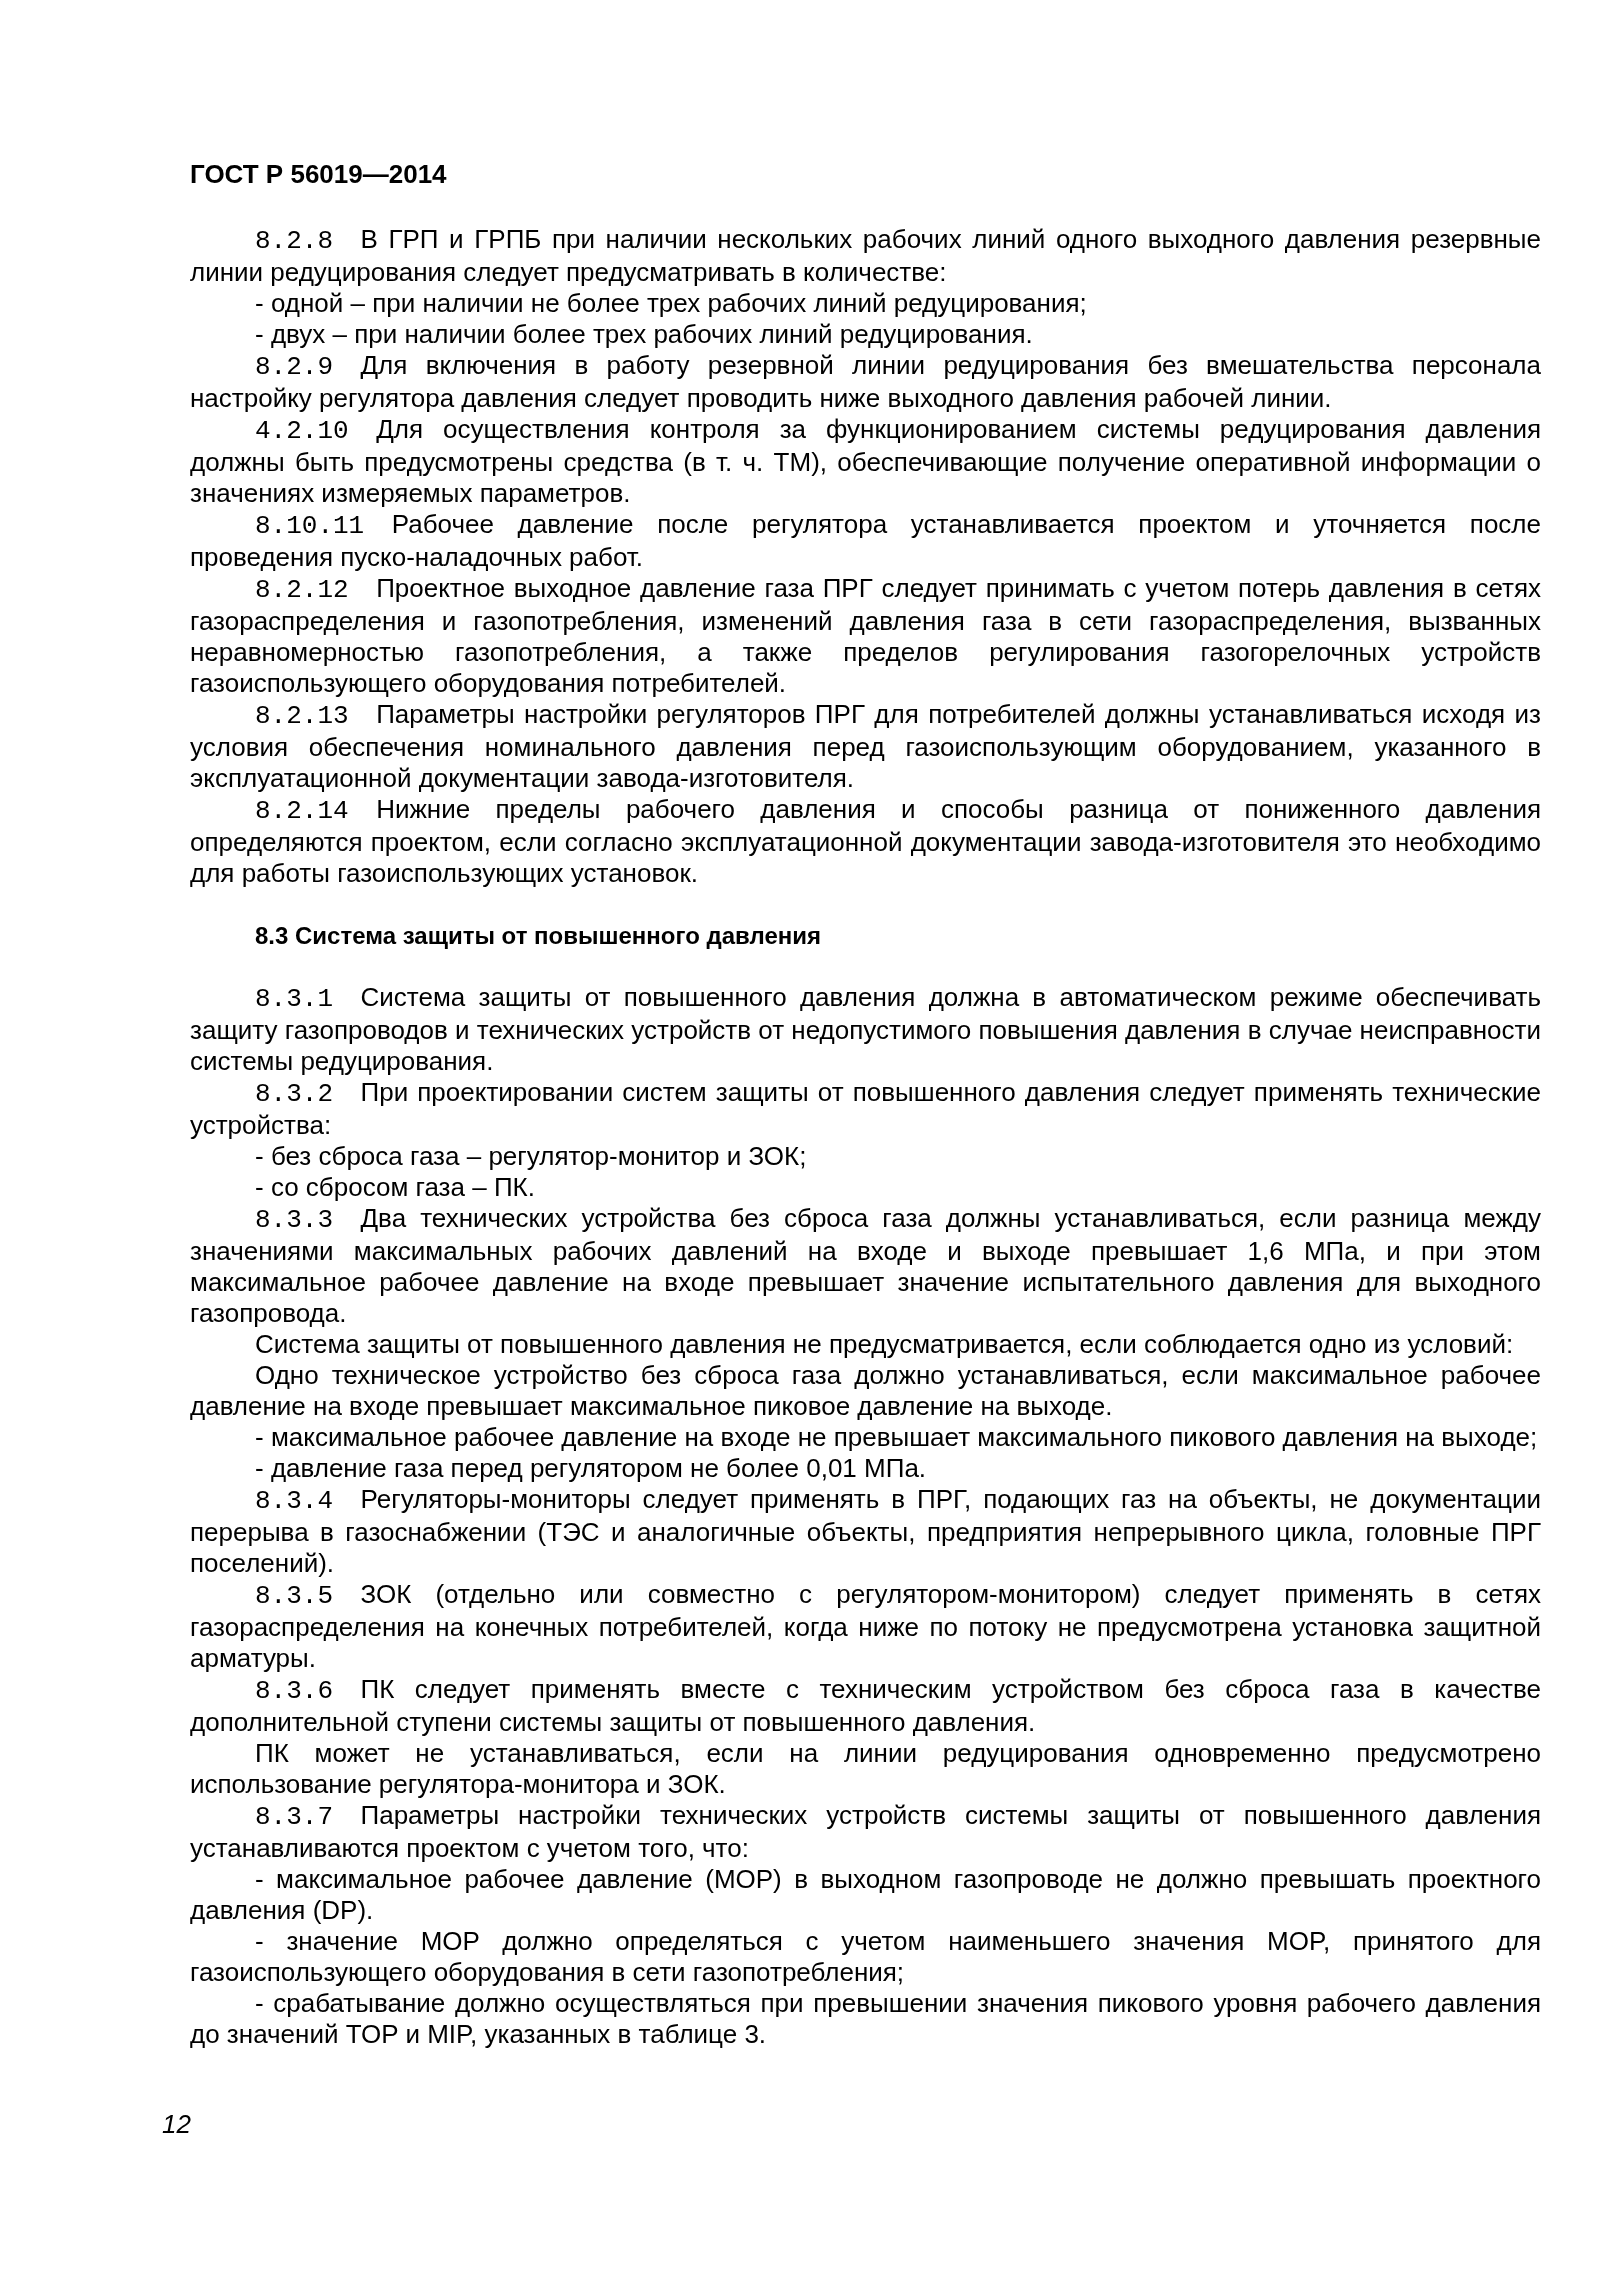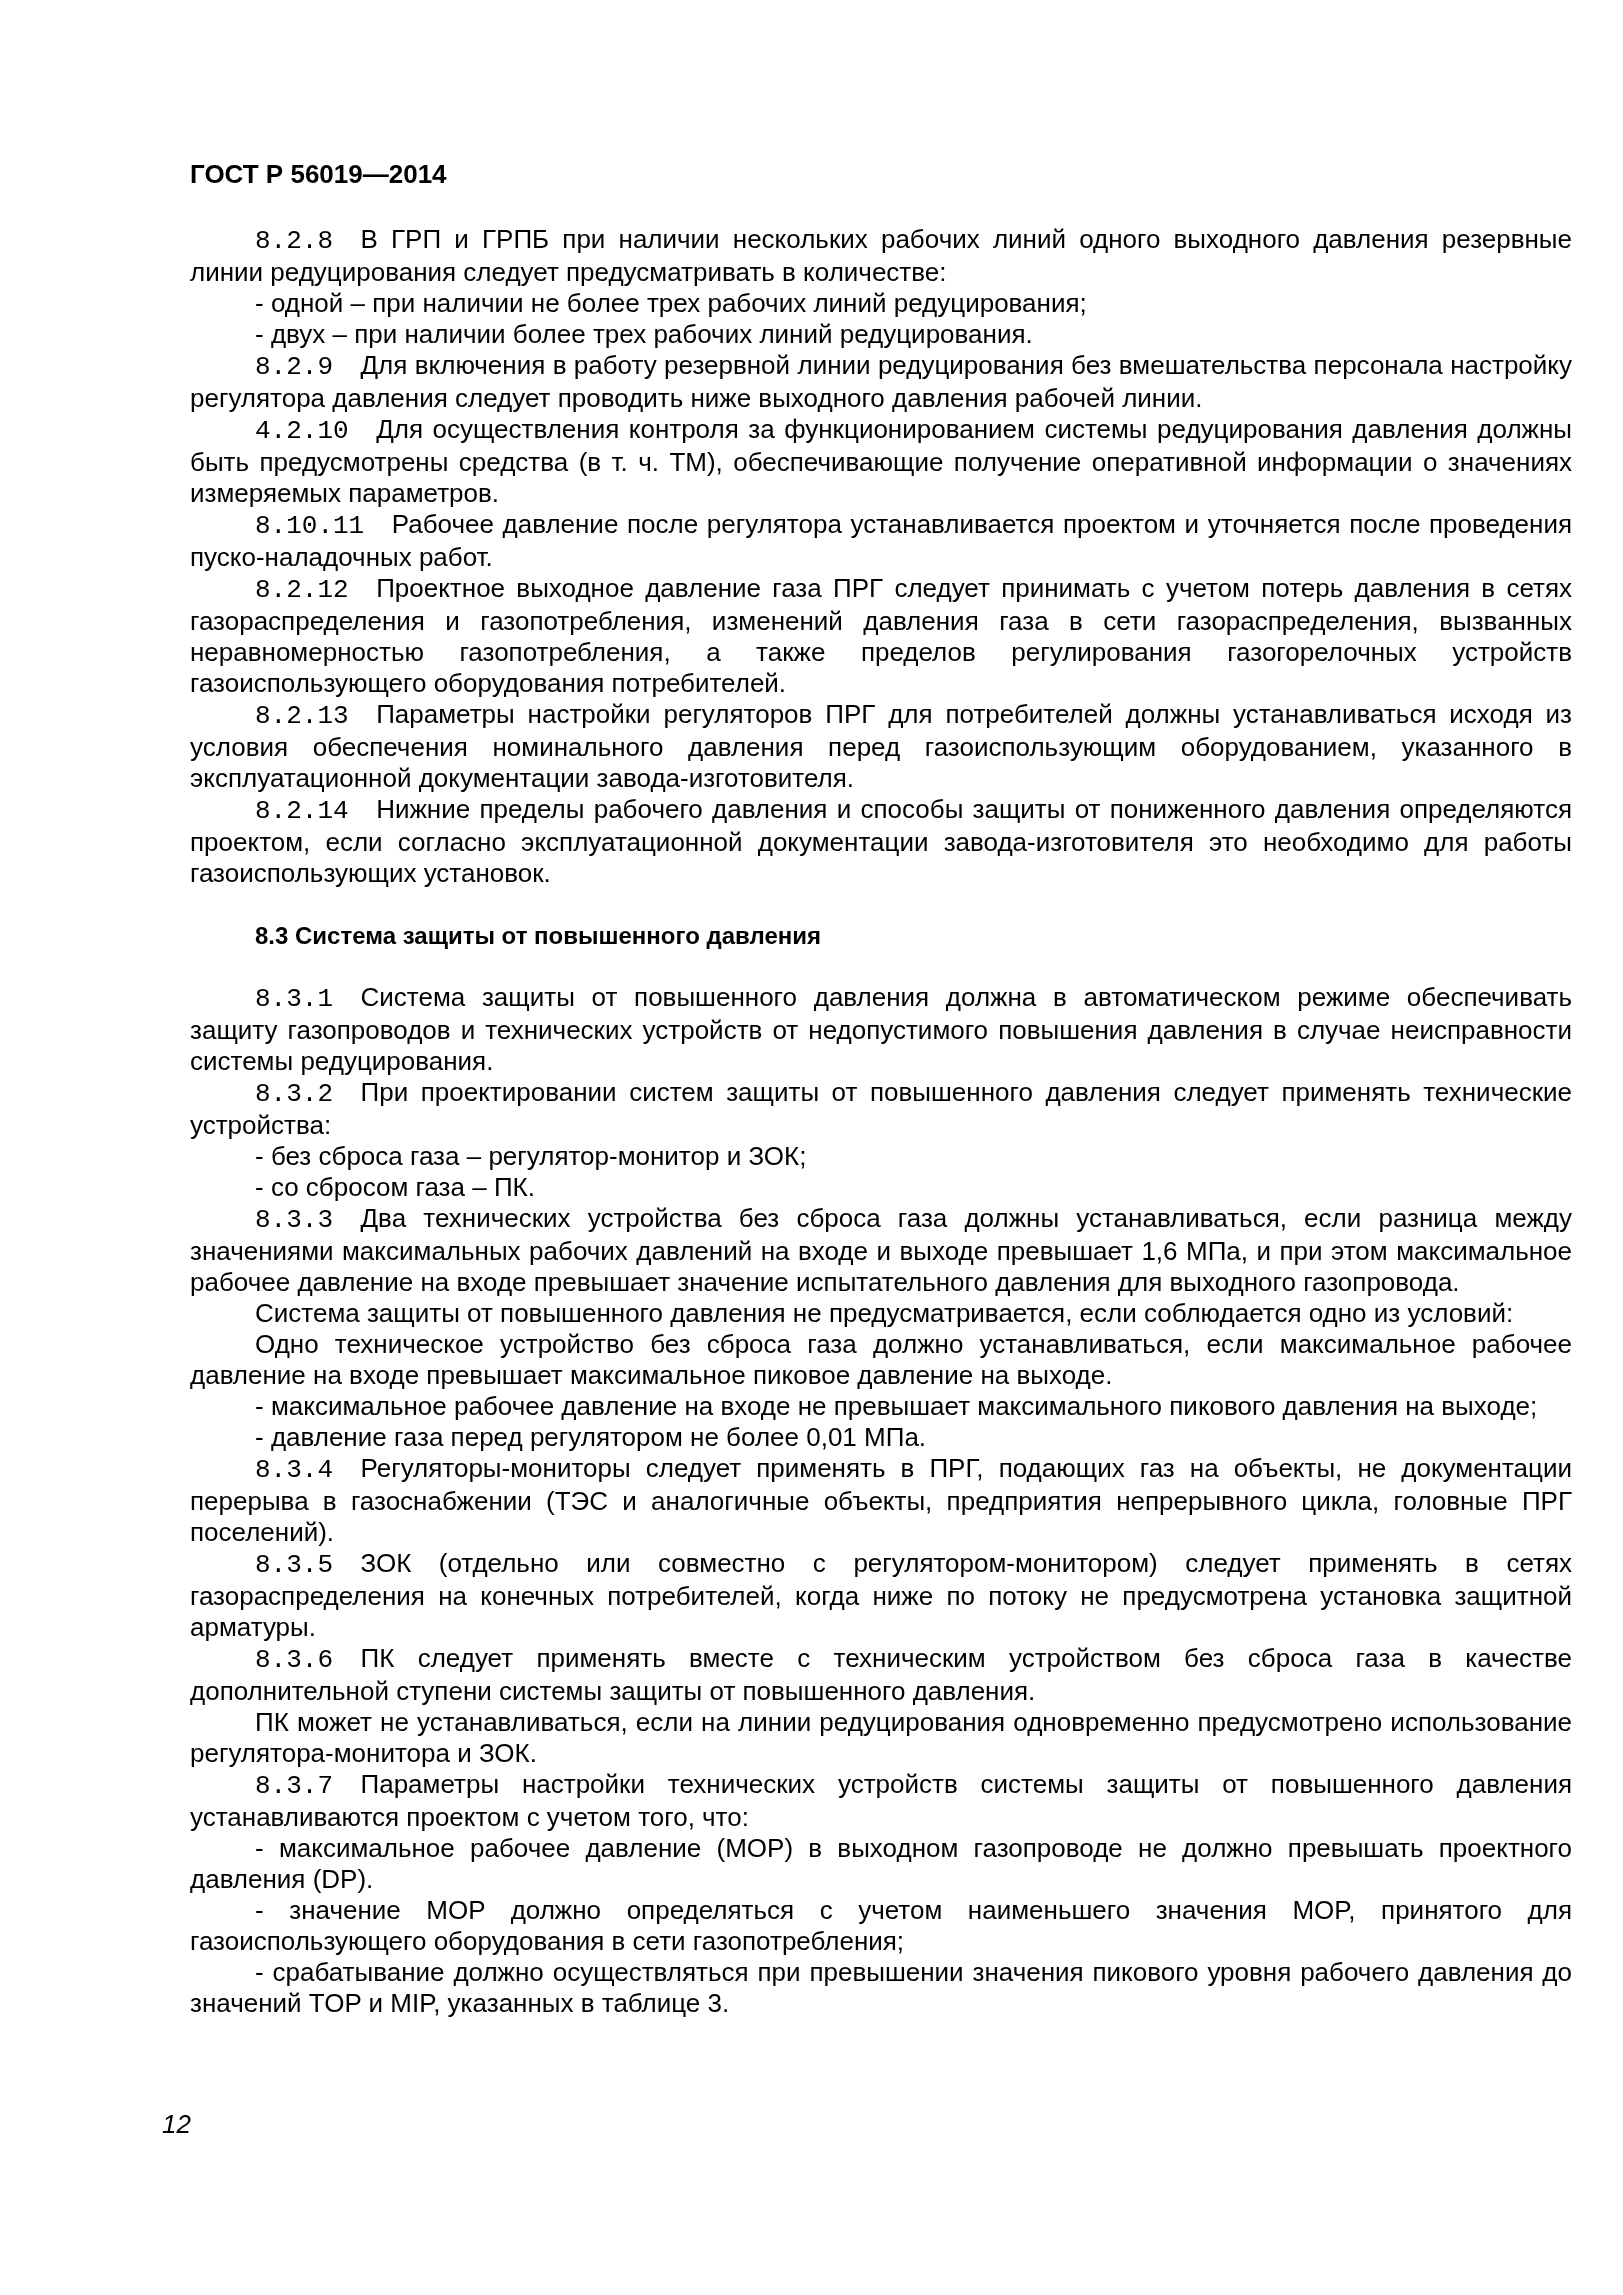--- a/index.html
+++ b/index.html
@@ -6,21 +6,21 @@
   .page {
     position: relative;
     width: 1624px;
     height: 2295px;
     background: #ffffff;
     color: #000000;
     font-family: "Liberation Sans", sans-serif;
     font-size: 26px;
     line-height: 31px;
     box-sizing: border-box;
-    padding: 159px 52px 0 190px;
+    padding: 159px 83px 0 190px;
     overflow: hidden;
   }
   .doc-header {
     font-weight: bold;
     margin: 0 0 34px 0;
     text-align: left;
   }
   .para {
     margin: 0;
     text-align: justify;
@@ -48,21 +48,21 @@
   <div class="doc-header">ГОСТ Р 56019—2014</div>
 
   <p class="para"><span class="pnum">8.2.8</span><span>В ГРП и ГРПБ при наличии нескольких рабочих линий одного выходного давления резервные линии редуцирования следует предусматривать в количестве:</span></p>
   <p class="para"><span>- одной – при наличии не более трех рабочих линий редуцирования;</span></p>
   <p class="para"><span>- двух – при наличии более трех рабочих линий редуцирования.</span></p>
   <p class="para"><span class="pnum">8.2.9</span><span>Для включения в работу резервной линии редуцирования без вмешательства персонала настройку регулятора давления следует проводить ниже выходного давления рабочей линии.</span></p>
   <p class="para"><span class="pnum">4.2.10</span><span>Для осуществления контроля за функционированием системы редуцирования давления должны быть предусмотрены средства (в т. ч. ТМ), обеспечивающие получение оперативной информации о значениях измеряемых параметров.</span></p>
   <p class="para"><span class="pnum">8.10.11</span><span>Рабочее давление после регулятора устанавливается проектом и уточняется после проведения пуско-наладочных работ.</span></p>
   <p class="para"><span class="pnum">8.2.12</span><span>Проектное выходное давление газа ПРГ следует принимать с учетом потерь давления в сетях газораспределения и газопотребления, изменений давления газа в сети газораспределения, вызванных неравномерностью газопотребления, а также пределов регулирования газогорелочных устройств газоиспользующего оборудования потребителей.</span></p>
   <p class="para"><span class="pnum">8.2.13</span><span>Параметры настройки регуляторов ПРГ для потребителей должны устанавливаться исходя из условия обеспечения номинального давления перед газоиспользующим оборудованием, указанного в эксплуатационной документации завода-изготовителя.</span></p>
-  <p class="para"><span class="pnum">8.2.14</span><span>Нижние пределы рабочего давления и способы защиты от пониженного давления определяются проектом, если согласно эксплуатационной документации завода-изготовителя это необходимо для работы газоиспользующих установок.</span></p>
+  <p class="para"><span class="pnum">8.2.14</span><span>Нижние пределы рабочего давления и способы разница от пониженного давления определяются проектом, если согласно эксплуатационной документации завода-изготовителя это необходимо для работы газоиспользующих установок.</span></p>
 
   <h2 class="section-heading" style="font-size:24px;">8.3 Система защиты от повышенного давления</h2>
 
   <p class="para"><span class="pnum">8.3.1</span><span>Система защиты от повышенного давления должна в автоматическом режиме обеспечивать защиту газопроводов и технических устройств от недопустимого повышения давления в случае неисправности системы редуцирования.</span></p>
   <p class="para"><span class="pnum">8.3.2</span><span>При проектировании систем защиты от повышенного давления следует применять технические устройства:</span></p>
   <p class="para"><span>- без сброса газа – регулятор-монитор и ЗОК;</span></p>
   <p class="para"><span>- со сбросом газа – ПК.</span></p>
   <p class="para"><span class="pnum">8.3.3</span><span>Два технических устройства без сброса газа должны устанавливаться, если разница между значениями максимальных рабочих давлений на входе и выходе превышает 1,6 МПа, и при этом максимальное рабочее давление на входе превышает значение испытательного давления для выходного газопровода.</span></p>
   <p class="para"><span>Система защиты от повышенного давления не предусматривается, если соблюдается одно из условий:</span></p>
   <p class="para"><span>Одно техническое устройство без сброса газа должно устанавливаться, если максимальное рабочее давление на входе превышает максимальное пиковое давление на выходе.</span></p>

